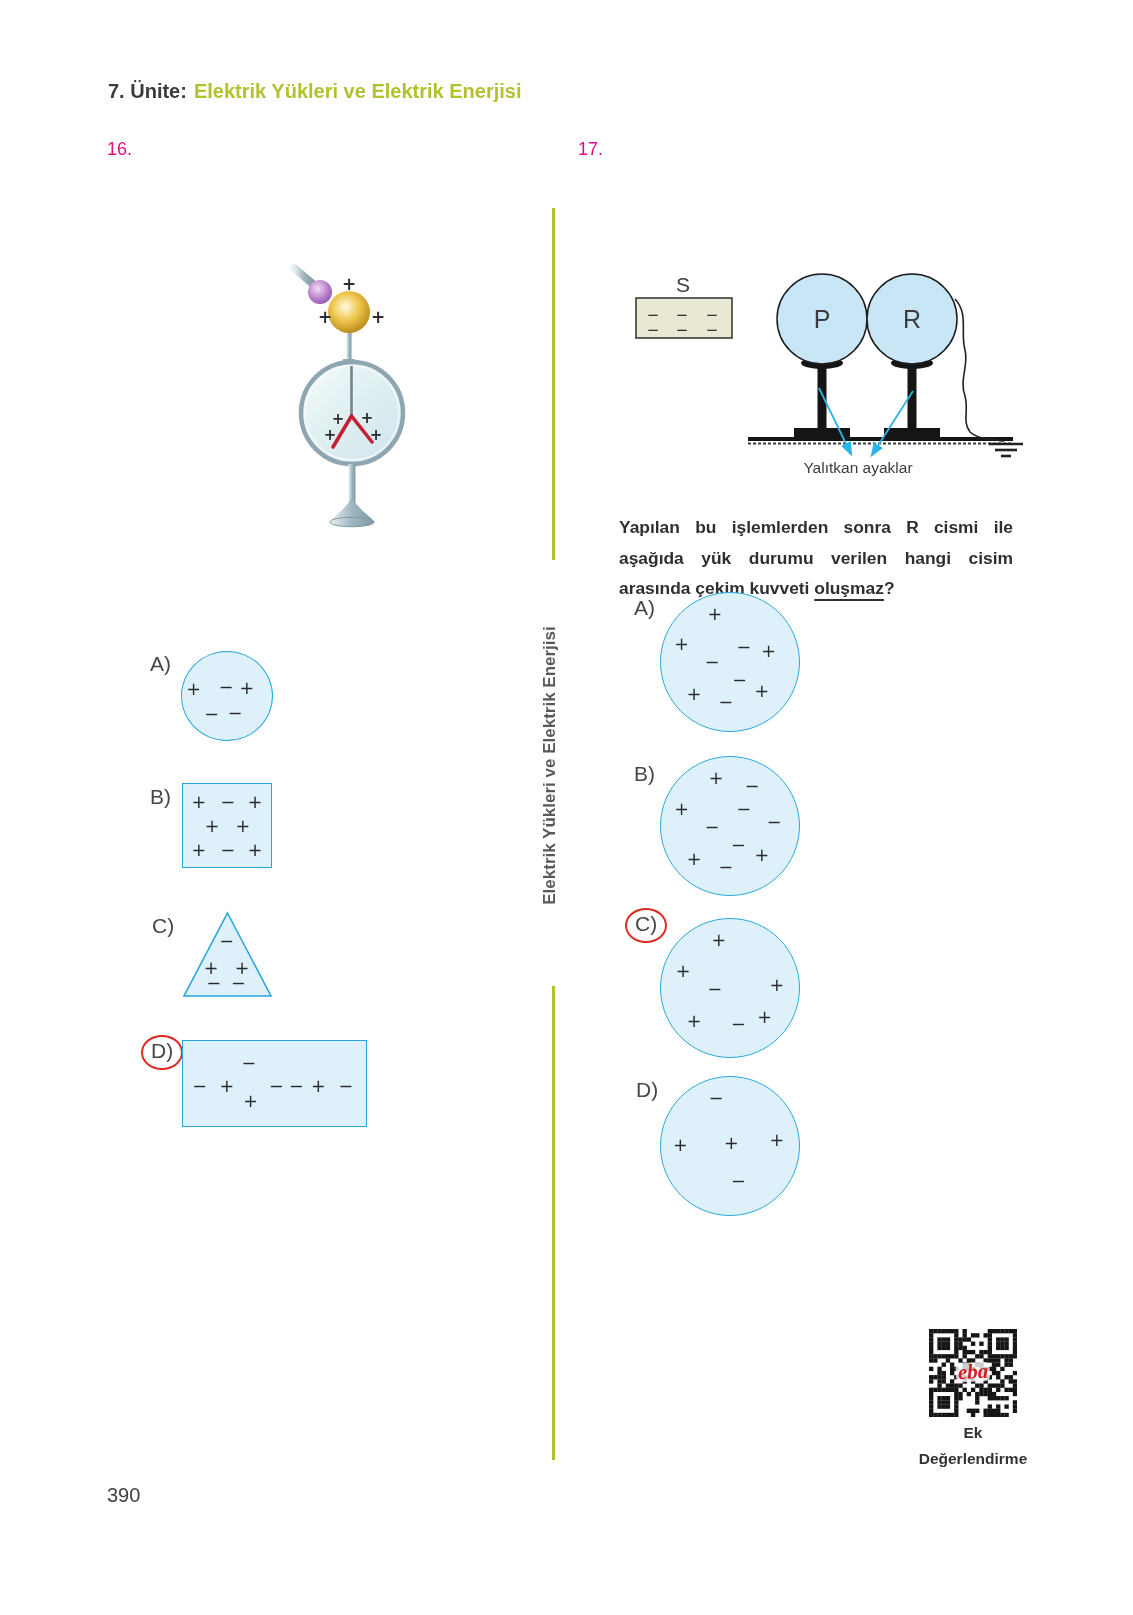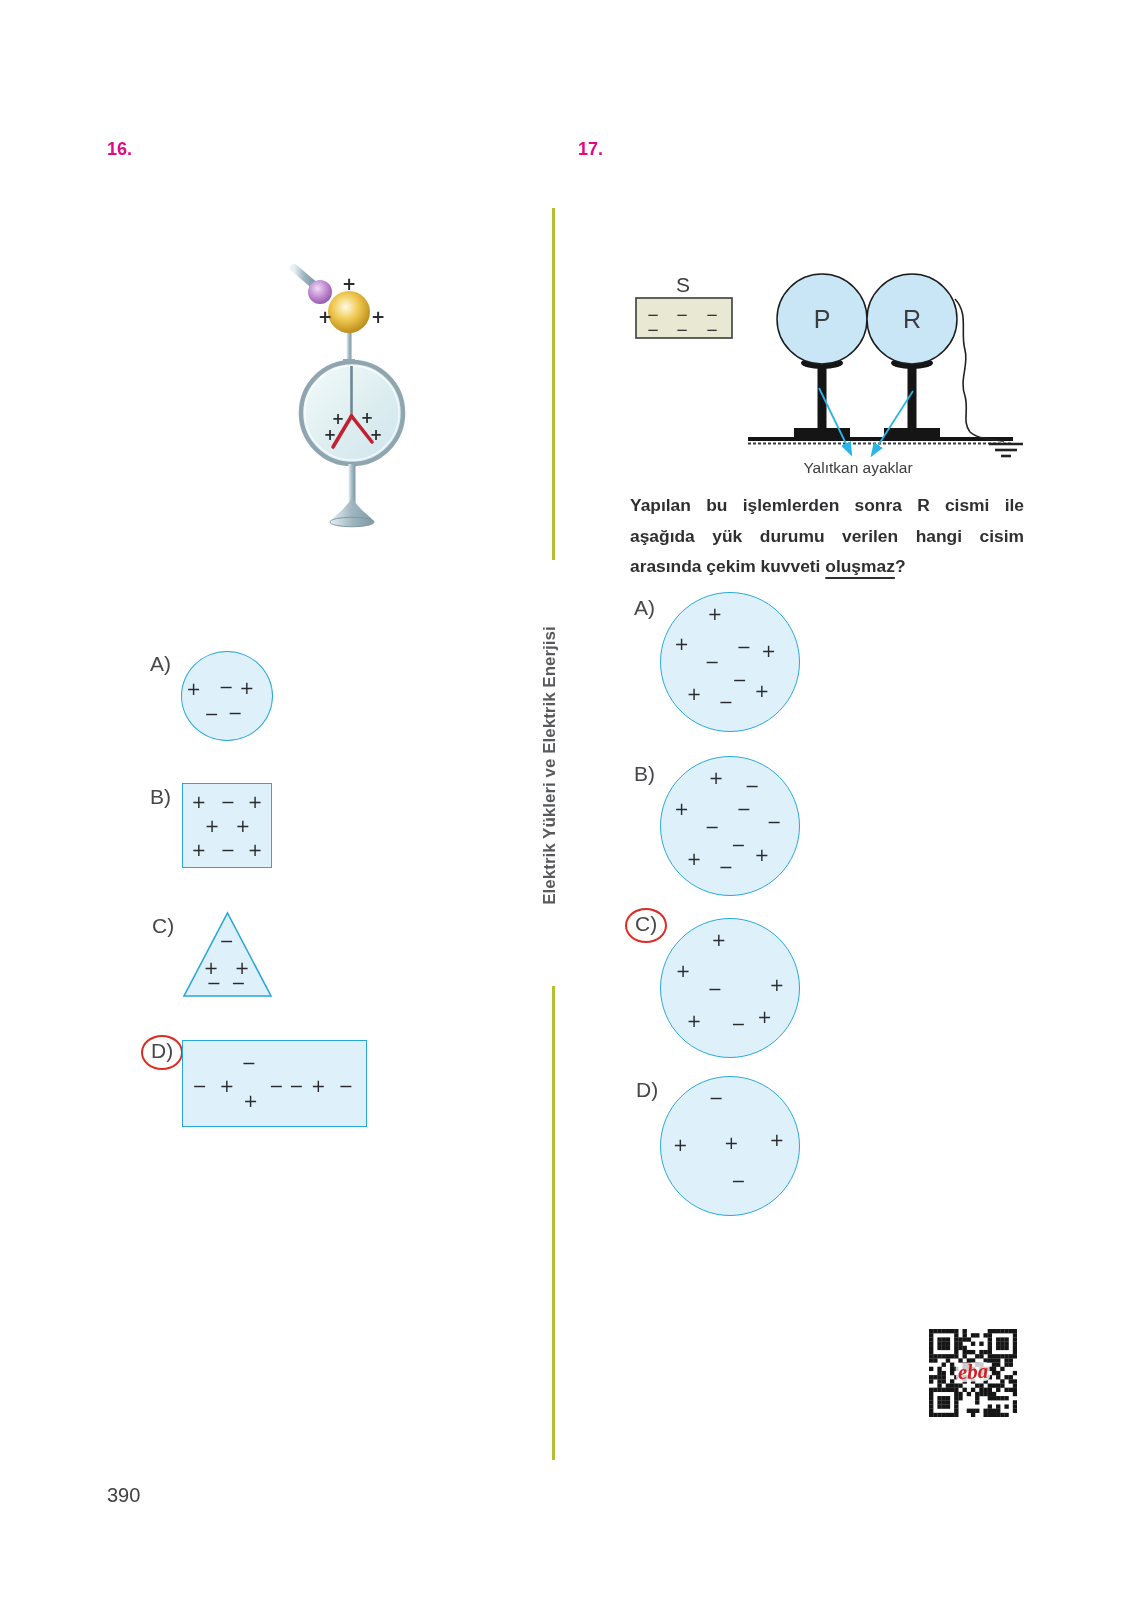--- a/index.html
+++ b/index.html
@@ -3,21 +3,21 @@
 <meta charset="utf-8">
 <style>
   html,body{margin:0;padding:0;background:#ffffff;}
   .page{position:relative;width:1133px;height:1615px;background:#fff;overflow:hidden;
         font-family:"Liberation Sans",sans-serif;color:#3f4040;}
 
   .unit-header{position:absolute;left:108px;top:80px;font-size:20px;font-weight:700;white-space:nowrap;}
   .unit-label{color:#3b3b3d;}
   .unit-title{color:#b3c131;margin-left:7px;font-weight:600;}
 
-  .qnum{position:absolute;font-weight:700;color:#e5097f;font-size:18px;}
+  .qnum{position:absolute;font-weight:400;color:#e5097f;font-size:18px;}
   .qtext{position:absolute;margin:0;font-size:17.2px;line-height:30px;text-align:justify;color:#414143;}
   .qbold{position:absolute;margin:0;font-size:17.4px;line-height:30.5px;font-weight:700;color:#2f2f31;text-align:justify;}
   .ul{text-decoration:underline;text-underline-offset:5px;text-decoration-thickness:1.6px;}
 
   .opt-label{position:absolute;font-size:21px;color:#47474a;line-height:24px;}
   .opt-label.marked{border:2.6px solid #e02b23;border-radius:50%;padding:2px 8px 5px 8px;transform:translate(-11px,-6px);}
 
   .shape{position:absolute;}
   .fillbox{background:#def1fb;border:1.6px solid #2aa7da;box-sizing:border-box;}
   .circle{border-radius:50%;}
@@ -41,20 +41,23 @@
   .qr-caption{position:absolute;left:878px;top:1420px;width:190px;text-align:center;
               font-weight:700;font-size:15.5px;color:#333;line-height:26px;}
   .qr-caption span{display:block;}
   .pagenum{position:absolute;left:107px;top:1484px;font-size:20px;color:#414143;}
 </style>
 </head>
 <body>
 
 <div class="page">
 
+  <div class="unit-header">
+    <span class="unit-label">7. Ünite:</span><span class="unit-title">Elektrik Yükleri ve Elektrik Enerjisi</span>
+  </div>
 
   <div class="divider" style="top:208px;height:352px;"></div>
   <div class="divider" style="top:986px;height:474px;"></div>
   <div class="vtext">Elektrik Yükleri ve Elektrik Enerjisi</div>
 
   <span class="qnum" style="left:107px;top:139px;">16.</span>
 
   <svg class="diagram-svg" style="left:280px;top:260px;width:140px;height:270px;" viewBox="0 0 140 270">
     <defs>
       <radialGradient id="goldG" cx="42%" cy="38%" r="70%">
@@ -185,21 +188,21 @@
     <circle cx="214" cy="57" r="45" fill="#c9e6f7" stroke="#1c1c1c" stroke-width="1.5"></circle>
     <circle cx="304" cy="57" r="45" fill="#c9e6f7" stroke="#1c1c1c" stroke-width="1.5"></circle>
     <text class="svg-label" x="214" y="66" font-size="25" text-anchor="middle" fill="#4c4c4e">P</text>
     <text class="svg-label" x="304" y="66" font-size="25" text-anchor="middle" fill="#4c4c4e">R</text>
 
     <line x1="211" y1="126" x2="243" y2="192" stroke="#2bb4e8" stroke-width="1.8" marker-end="url(#arrCyan)"></line>
     <line x1="305" y1="129" x2="264" y2="193" stroke="#2bb4e8" stroke-width="1.8" marker-end="url(#arrCyan)"></line>
     <text class="svg-label" x="250" y="211" font-size="15.5" text-anchor="middle" fill="#3a3a3c">Yalıtkan ayaklar</text>
   </svg>
 
-  <p class="qbold" style="left:619px;top:490px;width:394px;margin-left:11px;"><span>Yapılan bu işlemlerden sonra R cismi ile aşağıda yük durumu verilen hangi cisim arasında çekim kuvveti </span><span class="ul">oluşmaz</span><span>?</span></p>
+  <p class="qbold" style="left:619px;top:512px;width:394px;"><span>Yapılan bu işlemlerden sonra R cismi ile aşağıda yük durumu verilen hangi cisim arasında çekim kuvveti </span><span class="ul">oluşmaz</span><span>?</span></p>
 
   <span class="opt-label" style="left:634px;top:596px;">A)</span>
   <div class="shape fillbox circle" style="left:660px;top:592px;width:140px;height:140px;">
       <span class="charge" style="left: 39%; top: 15%;">+</span>
       <span class="charge" style="left: 15%; top: 37%;">+</span>
       <span class="charge" style="left: 60%; top: 39%;">−</span>
       <span class="charge" style="left: 78%; top: 42%;">+</span>
       <span class="charge" style="left: 37%; top: 50%;">−</span>
       <span class="charge" style="left: 57%; top: 63%;">−</span>
       <span class="charge" style="left: 24%; top: 73%;">+</span>
@@ -478,15 +481,19 @@
         <rect x="10" y="20" width="1.04" height="1.04"></rect>
         <rect x="13" y="20" width="1.04" height="1.04"></rect>
         <rect x="14" y="20" width="1.04" height="1.04"></rect>
         <rect x="15" y="20" width="1.04" height="1.04"></rect>
         <rect x="16" y="20" width="1.04" height="1.04"></rect>
         <rect x="17" y="20" width="1.04" height="1.04"></rect>
         <rect x="18" y="20" width="1.04" height="1.04"></rect>
       </svg>
     <span class="qr-logo">eba</span>
   </div>
+  <div class="qr-caption">
+    <span>Ek</span>
+    <span>Değerlendirme</span>
+  </div>
 
   <span class="pagenum">390</span>
 </div>
 
 </body></html>

